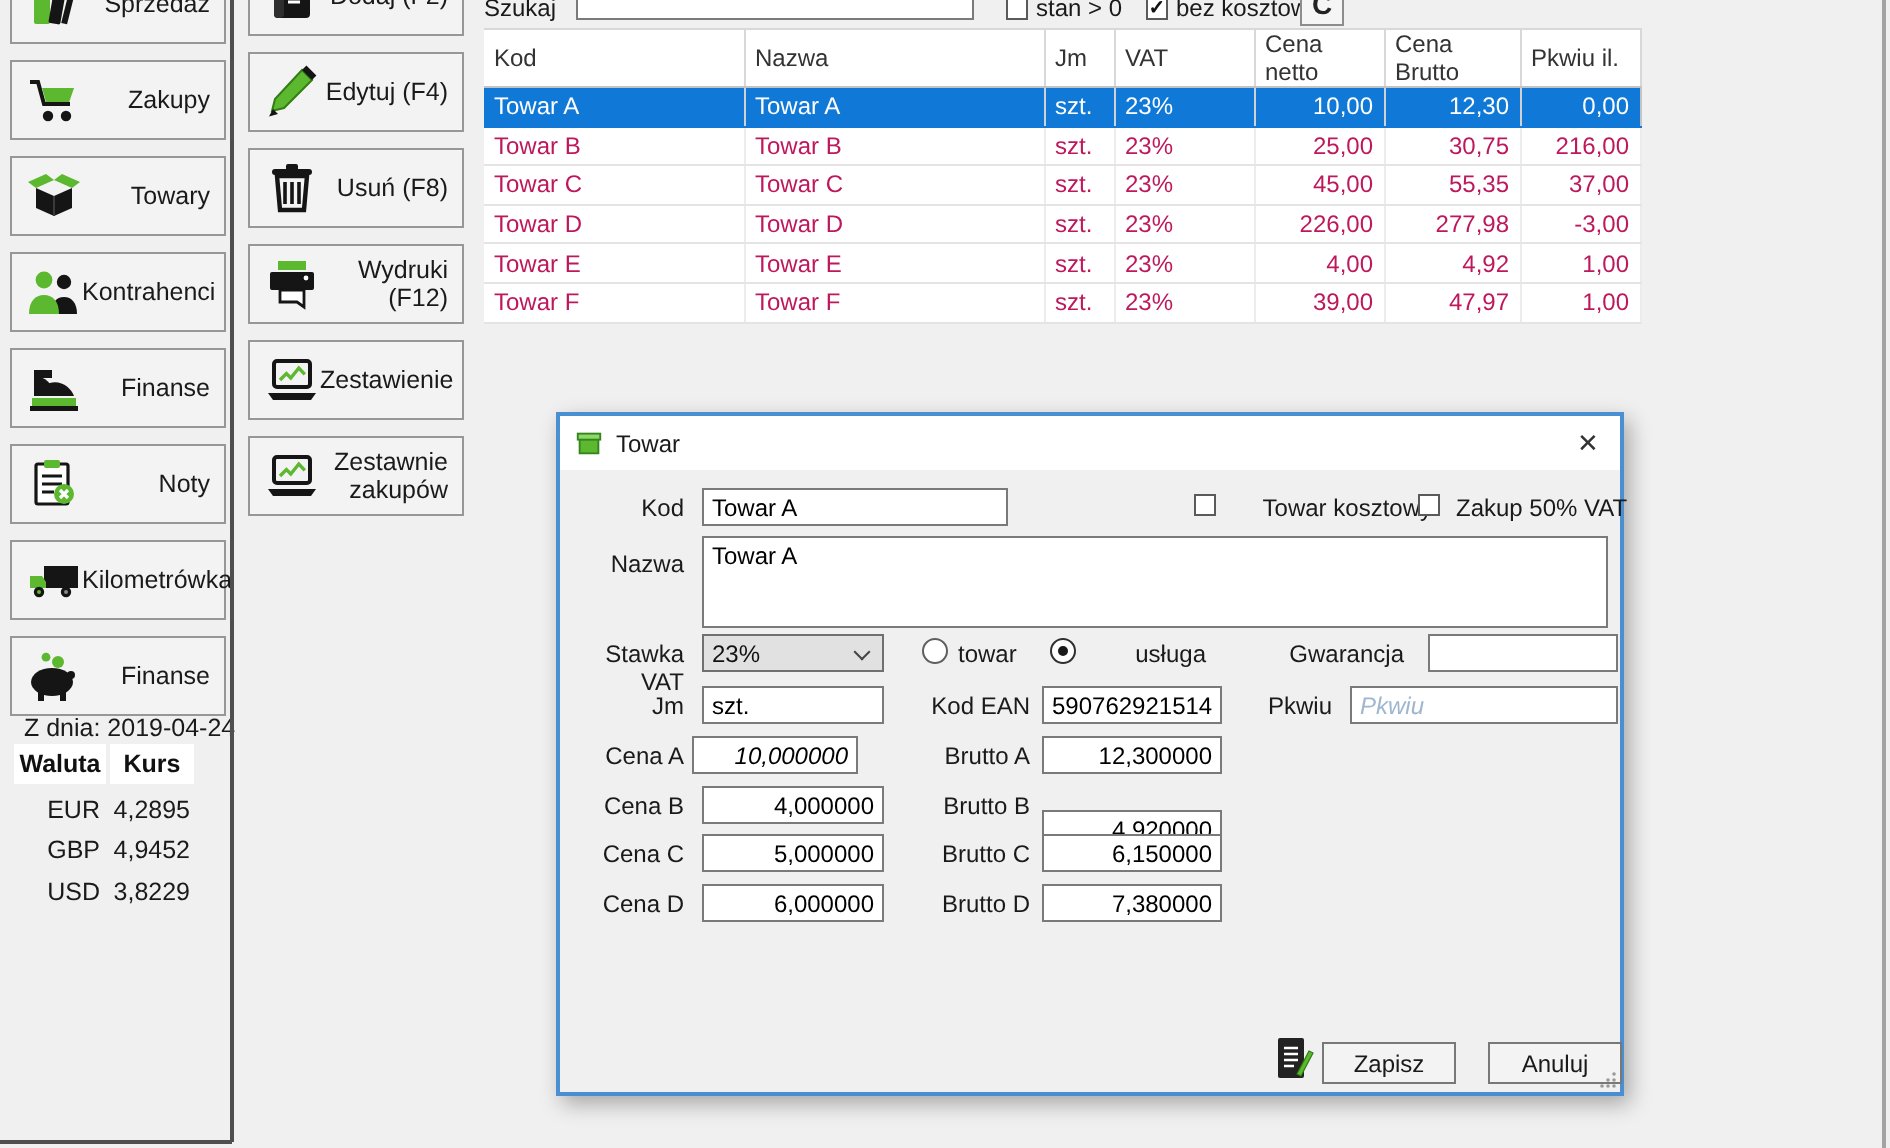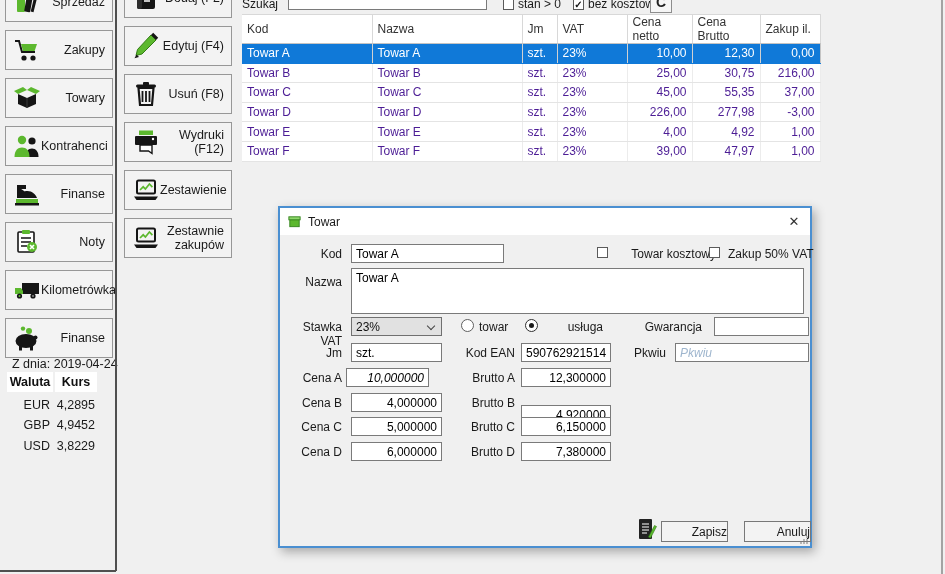--- a/index.html
+++ b/index.html
@@ -41,21 +41,21 @@
   .c-btn { position:absolute; left:650px; top:-9px; width:22px; height:22px; background:#f5f5f5;
            border:1px solid #8d8d8d; font-size:14px; font-weight:bold; color:#222;
            display:flex; align-items:center; justify-content:center; }
 
   
   .grid-wrap { position:absolute; left:242px; top:14px; width:578px; background:#fff; }
   table.grid { border-collapse:collapse; table-layout:fixed; width:578px; font-size:12px; }
   .grid th { height:22px; font-weight:normal; color:#333; text-align:left; padding:0 5px;
              background:#fff; border-right:1px solid #d8d8d8; border-bottom:1px solid #c3c3c3;
              border-top:1px solid #d8d8d8; }
-  .grid td { height:19.6px; color:#4c1d95; padding:0 5px; background:#fff;
+  .grid td { height:19.6px; color:#be185d; padding:0 5px; background:#fff;
              border-right:1px solid #ececec; border-bottom:1px solid #e4e4e4;
              overflow:hidden; white-space:nowrap; }
   .grid td.num, .grid th.num { text-align:right; }
   .grid tr.sel td { background:#1079d8; color:#fff; border-right:1px solid rgba(0,0,0,.18);
                     border-bottom:1px solid #1079d8; border-top:1px solid #55a7e8; }
 
   
   .modal { position:absolute; left:278px; top:206px; width:534px; height:342px;
            background:#f0f0f0; border:2px solid #4a8fd1; box-shadow:3px 4px 10px rgba(0,0,0,.3); }
   .modal-title { position:absolute; left:0; top:0; width:100%; height:27px; background:#fff;
@@ -73,21 +73,21 @@
            font-size:12px; padding:2px 4px; color:#111; }
   .combo .chev { position:absolute; right:7px; top:5px; width:6px; height:6px;
                  border-right:1.6px solid #444; border-bottom:1.6px solid #444;
                  transform:rotate(45deg); }
   .radio { position:absolute; width:13px; height:13px; border:1px solid #5f5f5f; border-radius:50%;
            background:#fff; }
   .radio.on { border-color:#2f2f2f; }
   .radio.on::after { content:""; position:absolute; left:3px; top:3px; width:5px; height:5px;
                      border-radius:50%; background:#1a1a1a; }
   .dlg-btn { position:absolute; height:21px; background:#f3f3f3; border:1px solid #787878;
-             font-size:12px; color:#1a1a1a; display:flex; align-items:center; justify-content:flex-end; }
+             font-size:12px; color:#1a1a1a; display:flex; align-items:center; justify-content:center; }
   .grip { position:absolute; right:2px; bottom:2px; width:8px; height:8px; }
 </style>
 </head>
 <body>
 
 <div id="app">
 
   <div class="nav-btn" style="top:-18px">
     <svg class="bicon" viewBox="0 0 28 28">
         <rect x="4" y="5" width="8" height="19" rx="1" fill="#5cb82e"></rect>
@@ -253,21 +253,21 @@
           <col style="width:60px">
         </colgroup>
       <thead>
         <tr>
           <th>Kod</th>
           <th>Nazwa</th>
           <th>Jm</th>
           <th>VAT</th>
           <th>Cena netto</th>
           <th>Cena Brutto</th>
-          <th>Zakup il.</th>
+          <th>Pkwiu il.</th>
         </tr>
       </thead>
       <tbody>
         <tr class="sel">
           <td>Towar A</td>
             <td>Towar A</td>
             <td>szt.</td>
             <td>23%</td>
             <td class="num">10,00</td>
             <td class="num">12,30</td>

